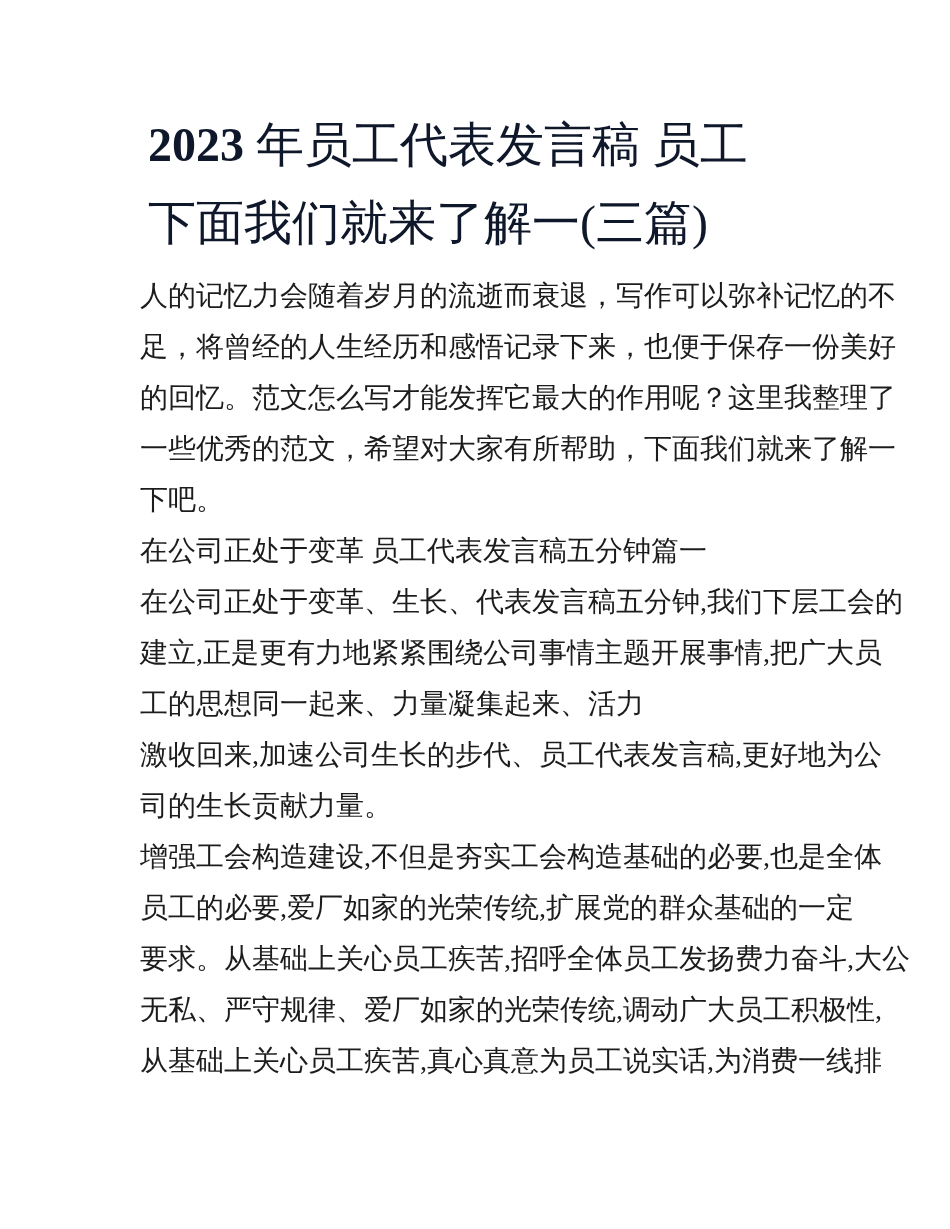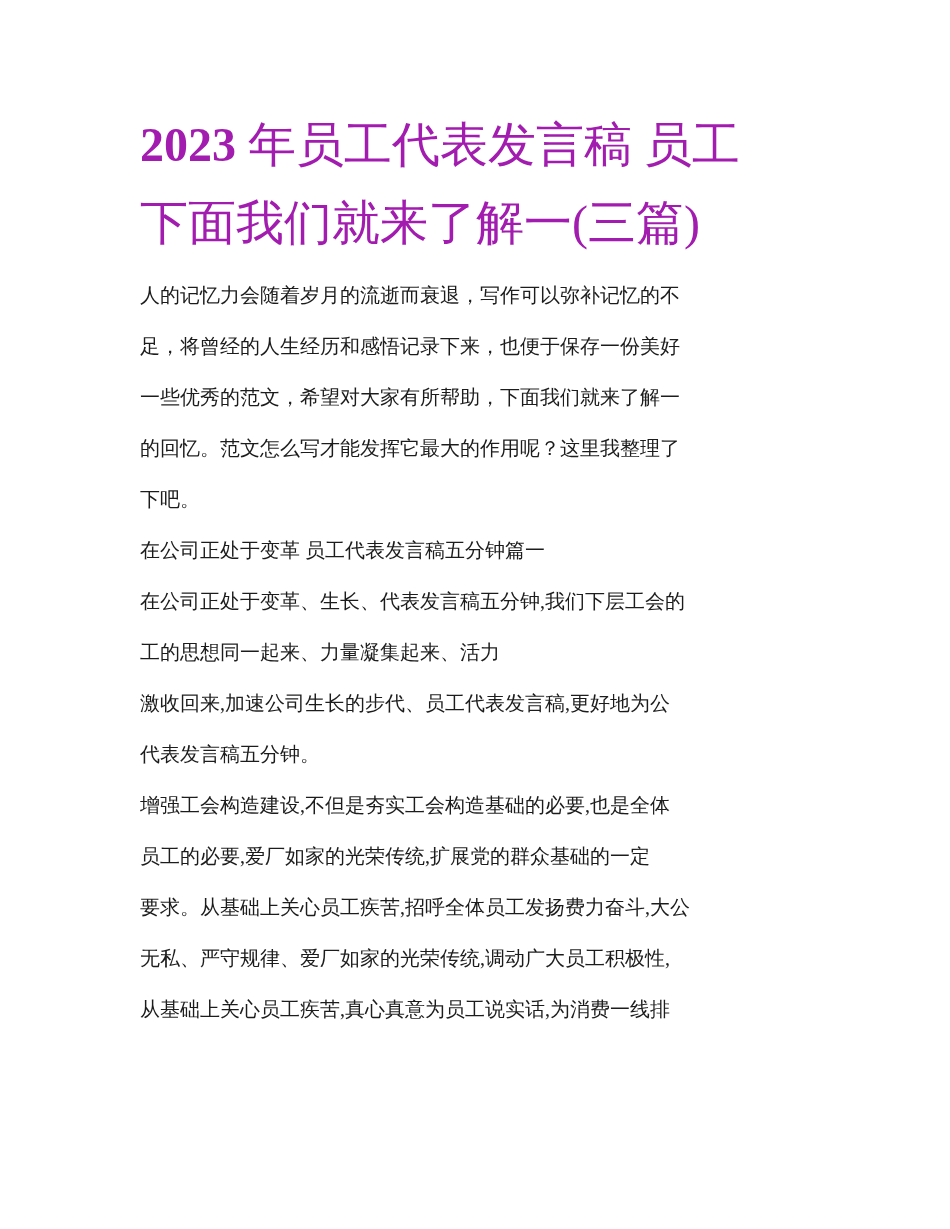--- a/index.html
+++ b/index.html
@@ -18,33 +18,34 @@
     position: absolute;
     left: 140px;
     top: 106px;
     width: 676px;
   }
   .doc-title {
     font-family: "Liberation Serif", "DejaVu Serif", serif;
     font-size: 48px;
     line-height: 78px;
     font-weight: 400;
-    color: #a21caf;
+    color: #0f172a;
+    margin-left: 8px;
   }
   .title-line {
     height: 78px;
     white-space: nowrap;
   }
   .title-year {
     font-weight: 700;
   }
   .body-text {
     margin-top: 8px;
     font-family: "Liberation Serif", "DejaVu Serif", serif;
-    font-size: 20px;
+    font-size: 28px;
     color: #1c1c1c;
   }
   .line {
     height: 51px;
     line-height: 51px;
     white-space: nowrap;
   }
 </style>
 </head>
 <body>
@@ -55,35 +56,36 @@
     <div class="doc-title">
       <div class="title-line"><span class="title-year">2023</span> <span>年员工代表发言稿 员工</span></div>
       <div class="title-line"><span>下面我们就来了解一(三篇)</span></div>
     </div>
 
     <div class="body-text">
 
       <div>
         <div class="line">人的记忆力会随着岁月的流逝而衰退，写作可以弥补记忆的不</div>
         <div class="line">足，将曾经的人生经历和感悟记录下来，也便于保存一份美好</div>
+        <div class="line">的回忆。范文怎么写才能发挥它最大的作用呢？这里我整理了</div>
         <div class="line">一些优秀的范文，希望对大家有所帮助，下面我们就来了解一</div>
-        <div class="line">的回忆。范文怎么写才能发挥它最大的作用呢？这里我整理了</div>
         <div class="line">下吧。</div>
       </div>
 
       <div class="line">在公司正处于变革 员工代表发言稿五分钟篇一</div>
 
       <div>
         <div class="line">在公司正处于变革、生长、代表发言稿五分钟,我们下层工会的</div>
+        <div class="line">建立,正是更有力地紧紧围绕公司事情主题开展事情,把广大员</div>
         <div class="line">工的思想同一起来、力量凝集起来、活力</div>
       </div>
 
       <div>
         <div class="line">激收回来,加速公司生长的步代、员工代表发言稿,更好地为公</div>
-        <div class="line">代表发言稿五分钟。</div>
+        <div class="line">司的生长贡献力量。</div>
       </div>
 
       <div>
         <div class="line">增强工会构造建设,不但是夯实工会构造基础的必要,也是全体</div>
         <div class="line">员工的必要,爱厂如家的光荣传统,扩展党的群众基础的一定</div>
         <div class="line">要求。从基础上关心员工疾苦,招呼全体员工发扬费力奋斗,大公</div>
         <div class="line">无私、严守规律、爱厂如家的光荣传统,调动广大员工积极性,</div>
         <div class="line">从基础上关心员工疾苦,真心真意为员工说实话,为消费一线排</div>
       </div>
 

